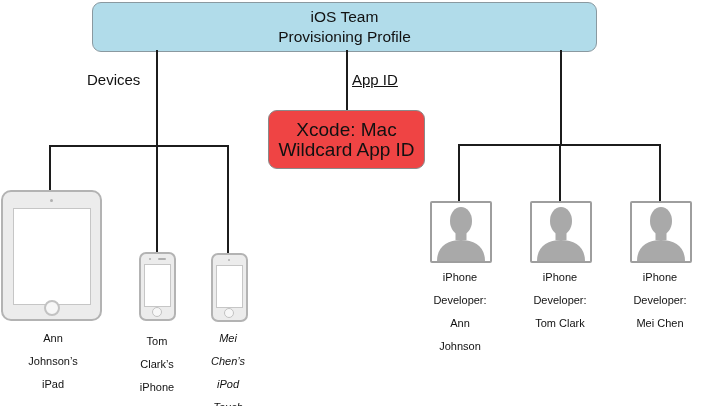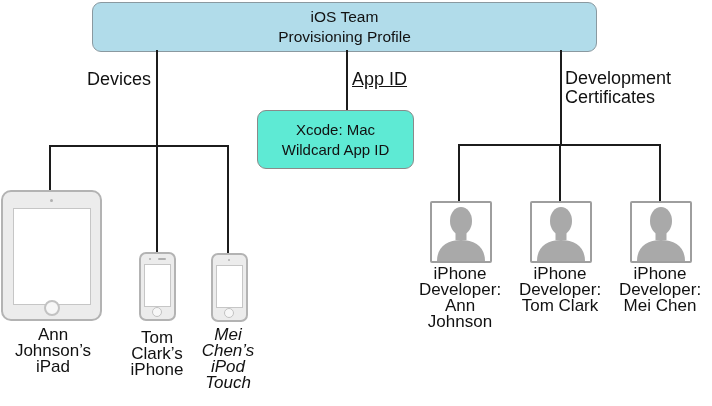--- a/index.html
+++ b/index.html
@@ -25,40 +25,40 @@
     text-align: center;
     white-space: pre-line;
     line-height: 20px;
     font-size: 15.5px;
   }
   #profile-box {
     left: 92px; top: 2px; width: 503px; height: 48px;
     background: #b1dcea;
   }
   #appid-box {
-    left: 257px; top: 110px; width: 155px; height: 57px;
-    background: #5eead4;
+    left: 268px; top: 110px; width: 155px; height: 57px;
+    background: #ef4444;
     border-color: #8a8a8a;
+    font-size: 19px;
+  }
+
+  
+  .branch-label {
+    position: absolute;
     font-size: 15px;
-  }
-
-  
-  .branch-label {
-    position: absolute;
-    font-size: 18px;
     line-height: 19px;
     white-space: pre-line;
   }
 
   
   .caption {
     position: absolute;
     width: 100px;
-    font-size: 17px;
-    line-height: 16px;
+    font-size: 11px;
+    line-height: 23px;
     text-align: center;
     white-space: pre-line;
   }
 
   
   .ipad {
     position: absolute;
     left: 1px; top: 190px; width: 97px; height: 127px;
     background: #ececec;
     border: 2px solid #b3b3b3;
@@ -120,22 +120,20 @@
 
   <div id="profile-box" class="node-box">iOS Team
 Provisioning Profile</div>
 
   <div class="line" style="left:156px; top:50px; width:2px; height:95px;"></div>
   <div class="line" style="left:346px; top:50px; width:2px; height:60px;"></div>
   <div class="line" style="left:560px; top:50px; width:2px; height:94px;"></div>
 
   <div class="branch-label" style="left:87px; top:70px;">Devices</div>
   <div class="branch-label" style="left:352px; top:70px;text-decoration:underline;">App ID</div>
-  <div class="branch-label" style="left:565px; top:69px;">Development
-Certificates</div>
 
   <div id="appid-box" class="node-box">Xcode: Mac
 Wildcard App ID</div>
 
   <div class="line" style="left:49px; top:145px; width:180px; height:2px;"></div>
   <div class="line" style="left:49px; top:146px; width:2px; height:44px;"></div>
   <div class="line" style="left:156px; top:146px; width:2px; height:106px;"></div>
   <div class="line" style="left:227px; top:146px; width:2px; height:107px;"></div>
 
   <div class="line" style="left:458px; top:144px; width:203px; height:2px;"></div>

